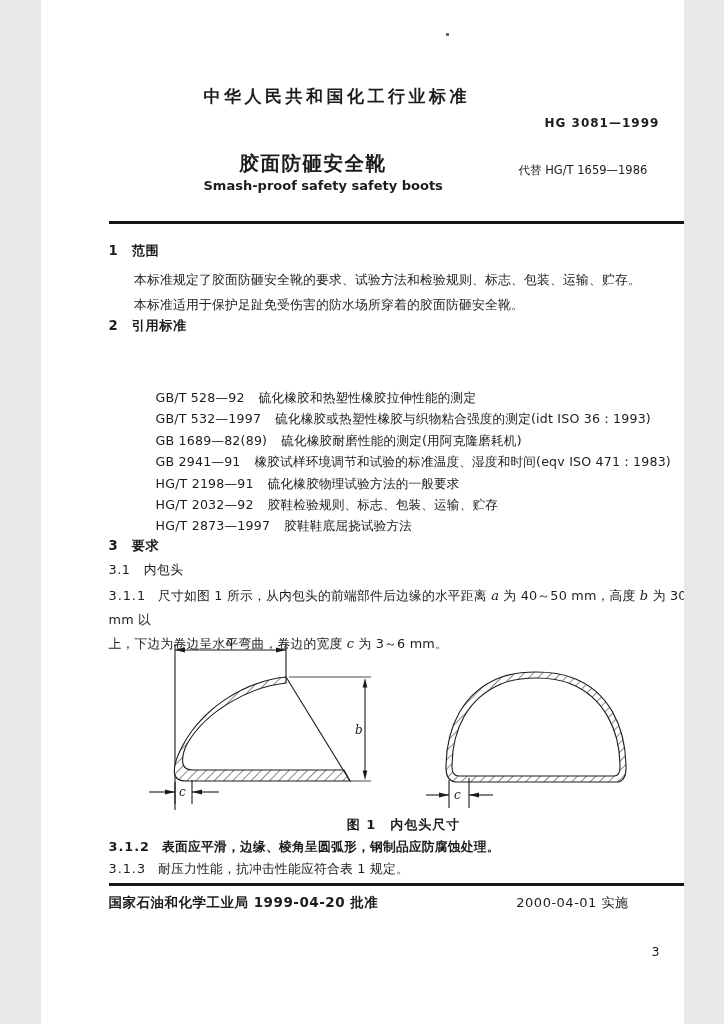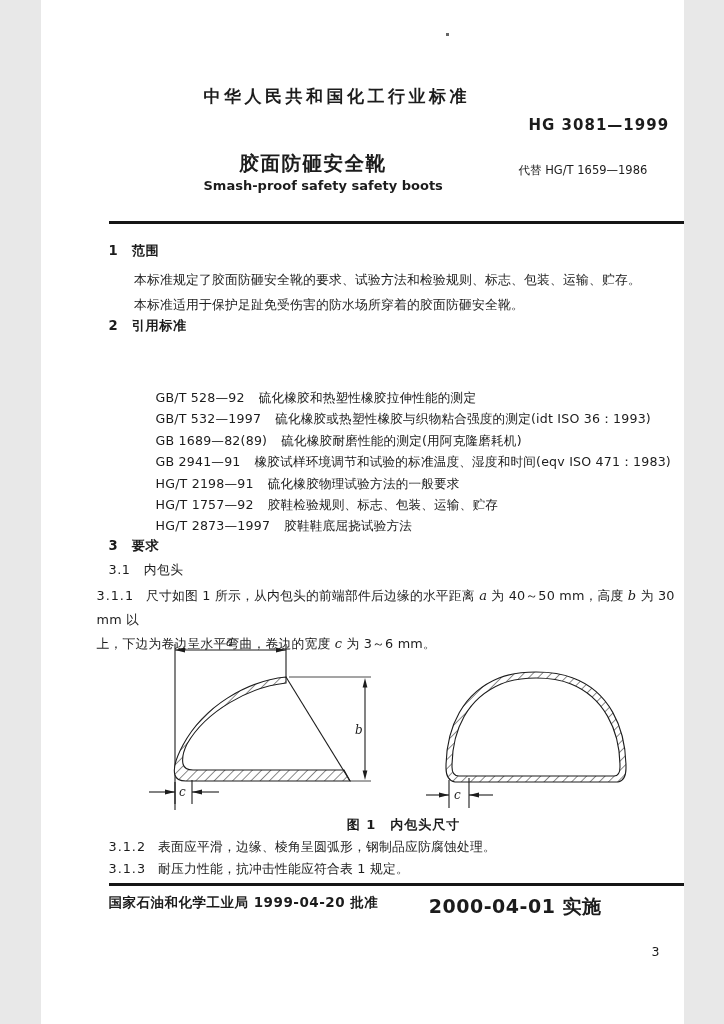--- a/index.html
+++ b/index.html
@@ -5,46 +5,46 @@
   html,body { margin:0; padding:0; background:#e8e8e8; }
   .page {
     position:relative; width:643px; height:1024px; margin:0 auto;
     background:#ffffff; overflow:hidden;
     font-family:"DejaVu Sans","Liberation Sans",sans-serif;
     color:#1c1c1c;
     -webkit-font-smoothing:antialiased;
   }
   .abs { position:absolute; }
   .std-type   { left:163px; top:85px;  font-size:17px; font-weight:bold; letter-spacing:3.5px; }
-  .std-code   { left:488px; top:116px; font-size:15px; font-weight:bold; letter-spacing:1px;text-align:center; }
+  .std-code   { left:504px; top:116px; font-size:12px; font-weight:bold; letter-spacing:1px;text-align:center; }
   .title-zh   { left:199px; top:150px; font-size:19.5px; font-weight:bold; letter-spacing:1.5px; }
   .replaces   { left:478px; top:163px; font-size:11.5px; }
   .title-en   { left:163px; top:178px; font-size:13px; font-weight:bold; }
   .rule-top    { left:68px; top:221px; width:589px; height:3px; background:#161616; }
   .rule-footer { left:68px; top:883px; width:589px; height:3px; background:#161616; }
   .h-sec { font-size:13.2px; font-weight:bold; letter-spacing:0.5px; }
   .h1 { left:68px; top:242px; }
   .h2 { left:68px; top:317px; }
   .h3 { left:68px; top:537px; }
   .sub31 { left:68px; top:562px; font-size:12.8px; letter-spacing:0.5px; }
   .body-txt { font-size:12.8px; line-height:25px; letter-spacing:0.2px; }
   .scope-p { left:68px; top:267px; width:592px; }
   .indent { text-indent:2em; }
   .ref-intro { left:68px; top:344px; width:594px; font-size:12.8px; line-height:22.5px; letter-spacing:0.2px; }
   .ref-list { left:95px; top:387px; width:560px; font-size:12.6px; line-height:21.4px; letter-spacing:0.2px; }
   .ref-code { display:inline-block; margin-right:14px;margin-left:20px; }
-  .clause311 { left:56px; top:584px; width:594px; font-size:12.8px; line-height:24px; letter-spacing:0.2px; }
+  .clause311 { left:68px; top:584px; width:594px; font-size:12.8px; line-height:24px; letter-spacing:0.2px; }
   .cl-num { display:inline-block; margin-right:12px; letter-spacing:1px; }
   .var { font-family:"DejaVu Serif","Liberation Serif",serif; font-style:italic; font-size:13px; }
-  .clause312 { left:68px; top:839px; font-size:12.8px; letter-spacing:0.2px; }
+  .clause312 { left:68px; top:839px; font-size:12.8px; letter-spacing:0.2px;font-weight:bold; }
   .clause313 { left:68px; top:861px; font-size:12.8px; letter-spacing:0.2px; }
   .fig-wrap { left:68px; top:628px; width:590px; height:192px; }
   .fig-caption { left:68px; top:816px; width:590px; text-align:center; font-size:13px; letter-spacing:1px;font-weight:bold; }
   .foot-left  { left:68px;  top:894px; font-size:13.5px; font-weight:bold; letter-spacing:0.5px; }
-  .foot-right { right:82px; top:894px; font-size:19px; font-weight:bold; letter-spacing:0.5px; }
+  .foot-right { right:55px; top:894px; font-size:13px; font-weight:normal; letter-spacing:0.5px; }
   .page-num { left:611px; top:944px; font-size:12.5px; }
   .dot1 { left:405px; top:33px; width:3px; height:3px; background:#666; }
   .dot2 { left:688px; top:128px; width:2px; height:2px; background:#aaa; }
   svg text.svglabel { font-family:"DejaVu Serif","Liberation Serif",serif; font-style:italic; font-size:12px; fill:#1c1c1c; }
 </style>
 </head>
 <body>
 
 <div class="page">
 
@@ -64,21 +64,21 @@
     <div class="indent">本标准适用于保护足趾免受伤害的防水场所穿着的胶面防砸安全靴。</div>
   </div>
 
   <div class="abs h-sec h2">2　引用标准</div>
   <div class="abs ref-list">
     <div><span class="ref-code">GB/T 528—92</span><span>硫化橡胶和热塑性橡胶拉伸性能的测定</span></div>
     <div><span class="ref-code">GB/T 532—1997</span><span>硫化橡胶或热塑性橡胶与织物粘合强度的测定(idt ISO 36：1993)</span></div>
     <div><span class="ref-code">GB 1689—82(89)</span><span>硫化橡胶耐磨性能的测定(用阿克隆磨耗机)</span></div>
     <div><span class="ref-code">GB 2941—91</span><span>橡胶试样环境调节和试验的标准温度、湿度和时间(eqv ISO 471：1983)</span></div>
     <div><span class="ref-code">HG/T 2198—91</span><span>硫化橡胶物理试验方法的一般要求</span></div>
-    <div><span class="ref-code">HG/T 1757—92</span><span>胶鞋检验规则、标志、包装、运输、贮存</span></div>
+    <div><span class="ref-code">HG/T 2032—92</span><span>胶鞋检验规则、标志、包装、运输、贮存</span></div>
     <div><span class="ref-code">HG/T 2873—1997</span><span>胶鞋鞋底屈挠试验方法</span></div>
   </div>
 
   <div class="abs h-sec h3">3　要求</div>
   <div class="abs sub31">3.1　内包头</div>
 
   <div class="abs clause311">
     <div><span class="cl-num">3.1.1</span><span>尺寸如图 1 所示，从内包头的前端部件后边缘的水平距离 </span><span class="var">a</span><span> 为 40～50 mm，高度 </span><span class="var">b</span><span> 为 30 mm 以</span></div>
     <div><span>上，下边为卷边呈水平弯曲，卷边的宽度 </span><span class="var">c</span><span> 为 3～6 mm。</span></div>
   </div>

